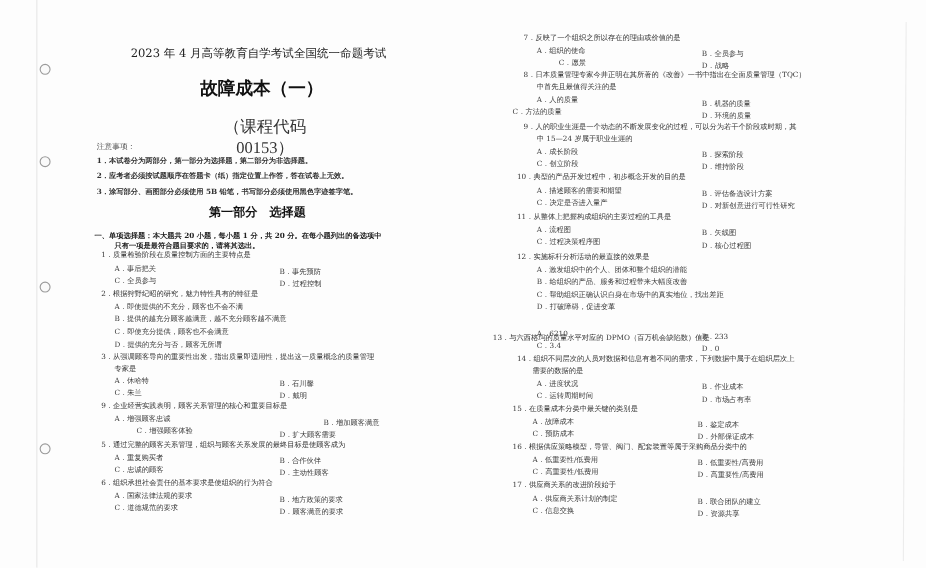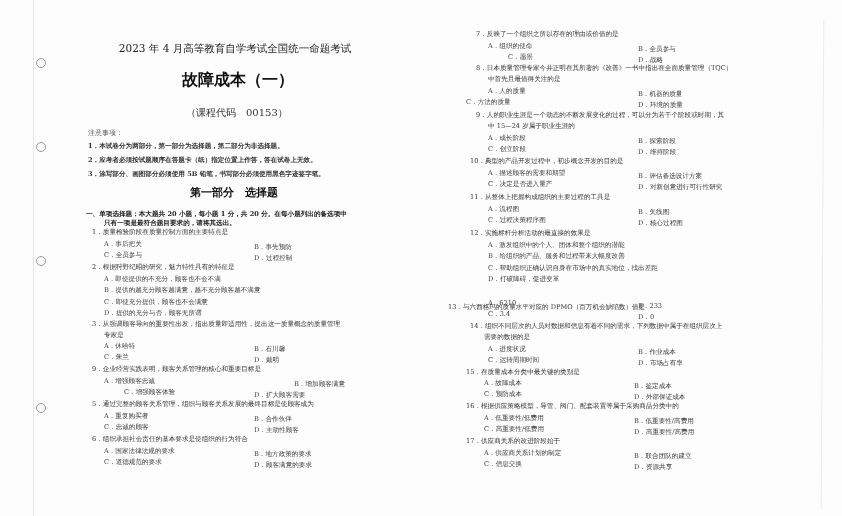--- a/index.html
+++ b/index.html
@@ -7,21 +7,21 @@
     width:842px; height:516px; overflow:hidden; position:relative;
     background:#fdfdfd;
     font-family: "DejaVu Serif", "Liberation Serif", serif;
     color:#2a2a2a;
   }
   .page-edge { position:absolute; left:33px; top:0; width:1px; height:516px; background:#e6e6e6; }
   .right-edge { position:absolute; left:822px; top:20px; width:1px; height:490px; background:#ececec; transform:rotate(0.3deg); }
   .hole { position:absolute; width:8px; height:8px; border:1px solid #9a9a9a; border-radius:50%; background:#fafafa; }
   .exam-title { position:absolute; left:112px; top:42px; width:246px; text-align:center; font-size:10.5px; color:#222; }
   .subject { position:absolute; left:178px; top:70px; width:120px; text-align:center; font-size:16px; font-weight:bold; color:#111; font-family:"DejaVu Sans", sans-serif; }
-  .course-code { position:absolute; left:186px; top:106px; width:110px; font-size:10px; color:#333; }
+  .course-code { position:absolute; left:186px; top:106px; width:110px; text-align:center; font-size:15px; color:#333;font-family:Liberation Serif, serif; }
   .notes-head { position:absolute; left:88px; top:128px; font-size:7px; color:#555; }
   .note { position:absolute; left:88px; font-size:6.6px; color:#333; white-space:nowrap; font-weight:bold; }
   .part-title { position:absolute; left:190px; top:185px; font-size:11px; font-weight:bold; color:#111; font-family:"DejaVu Sans", sans-serif; }
   .section-head { position:absolute; left:88px; font-size:6.6px; font-weight:bold; color:#222; white-space:nowrap; }
   .q { position:absolute; font-size:6.6px; color:#333; white-space:nowrap; }
   .opt { position:absolute; font-size:6.6px; color:#3a3a3a; white-space:nowrap; }
 </style>
 </head>
 <body>
 

